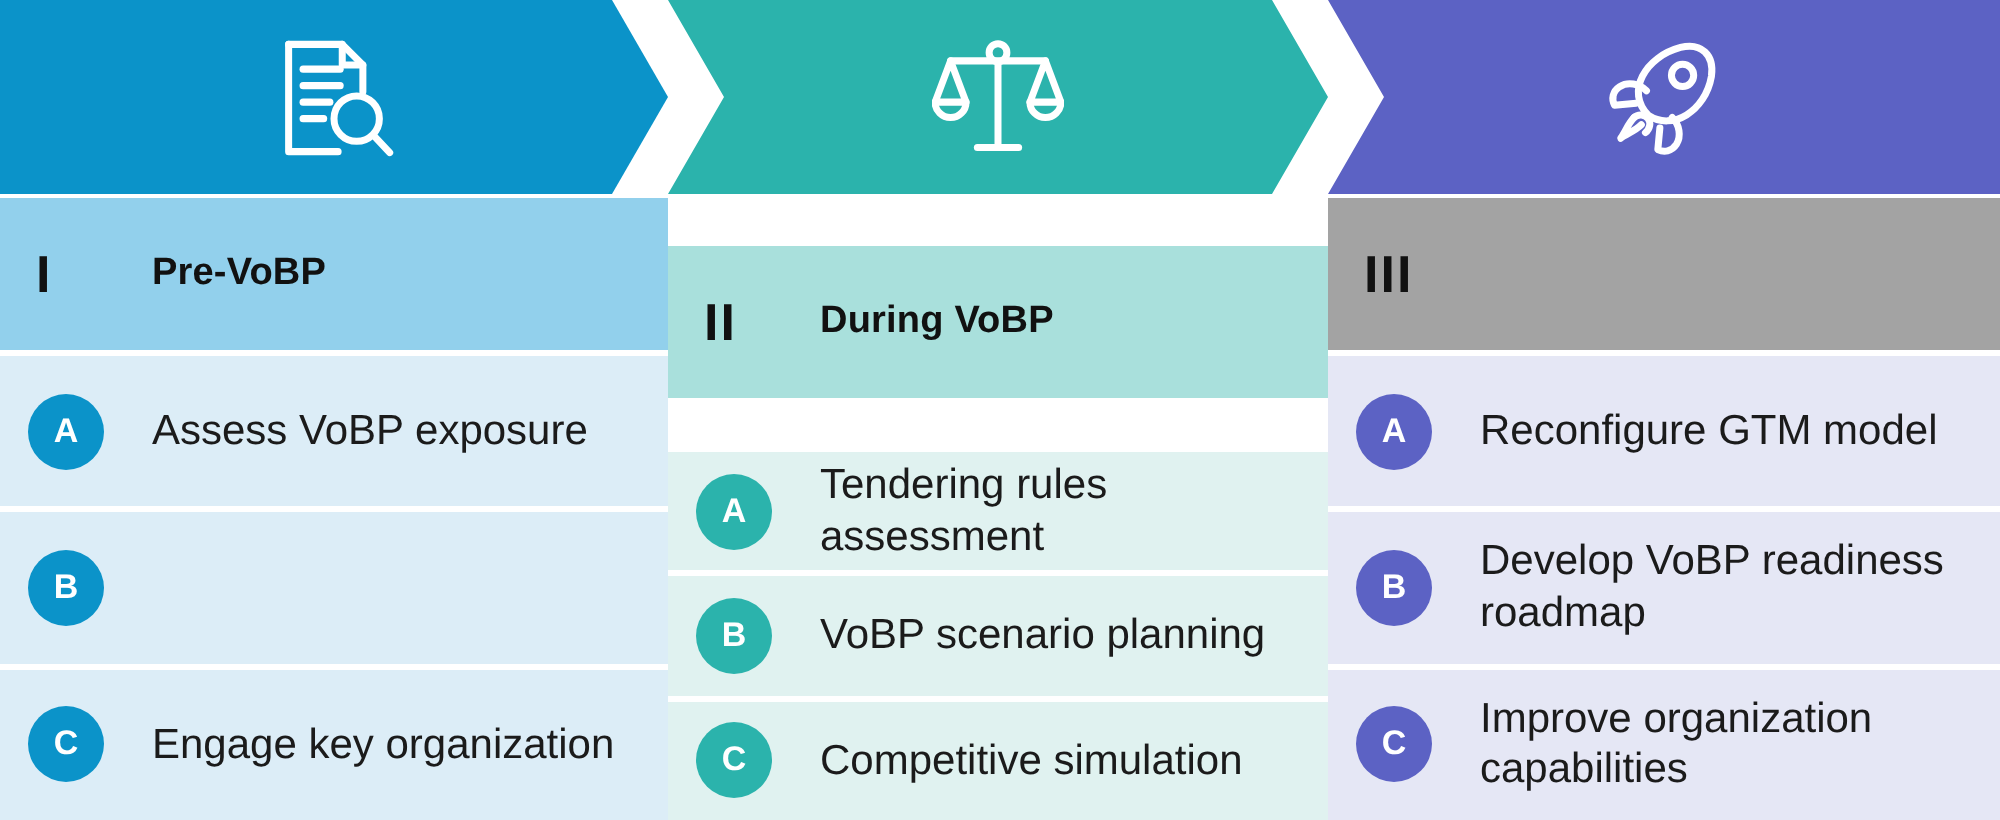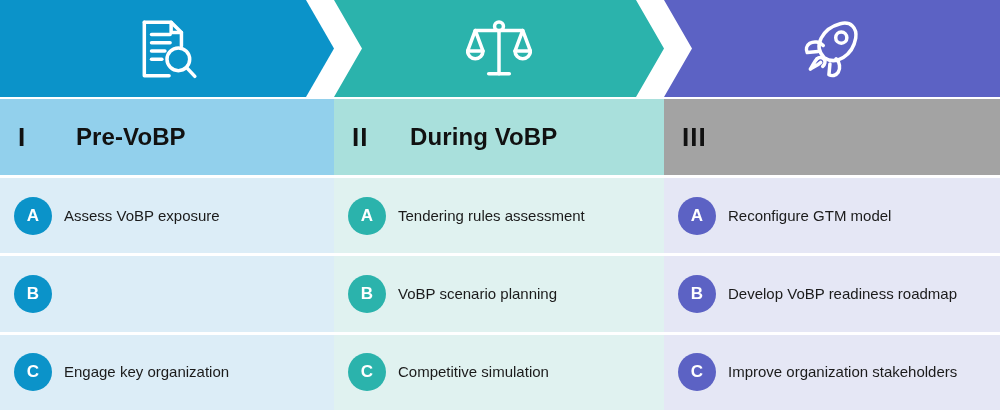--- a/index.html
+++ b/index.html
@@ -22,21 +22,21 @@
     background: #ffffff;
   }
 
   .column {
     position: relative;
     height: 410px;
     display: flex;
     flex-direction: column;
   }
   .col-0 { width: 334px; }
-  .col-1 { width: 330px; }
+  .col-1 { width: 330px; gap: 24px; }
   .col-2 { width: 336px; }
 
   
   .banner {
     position: relative;
     height: 97px;
     flex: 0 0 97px;
     overflow: visible;
   }
   .banner-shape {
@@ -73,21 +73,21 @@
   .roman {
     font-weight: bold;
     font-size: 26px;
     color: #111111;
     letter-spacing: 1px;
     width: 58px;
     flex: 0 0 58px;
   }
   .title-text {
     font-weight: bold;
-    font-size: 24px;
+    font-size: 19px;
     color: #111111;
     letter-spacing: 0.1px;
   }
 
   
   .rows {
     flex: 1 1 auto;
     display: flex;
     flex-direction: column;
   }
@@ -106,24 +106,25 @@
     border-radius: 50%;
     color: #ffffff;
     font-weight: bold;
     font-size: 17px;
     display: flex;
     align-items: center;
     justify-content: center;
     margin-right: 12px;
   }
   .row-text {
-    font-size: 15px;
+    font-size: 21px;
     line-height: 1.22;
     color: #1b1b1b;
     max-width: 252px;
+    margin-left: 12px;
   }
 </style>
 </head>
 <body>
 
 <div class="infographic">
 
   <div class="column col-0">
 
     <div class="banner">
@@ -232,18 +233,18 @@
       <div class="row" style="background:#e5e7f5">
         <span class="badge" style="background:#5c62c4">A</span>
         <span class="row-text">Reconfigure GTM model</span>
       </div>
       <div class="row" style="background:#e5e7f5">
         <span class="badge" style="background:#5c62c4">B</span>
         <span class="row-text">Develop VoBP readiness roadmap</span>
       </div>
       <div class="row" style="background:#e5e7f5">
         <span class="badge" style="background:#5c62c4">C</span>
-        <span class="row-text">Improve organization stakeholders</span>
+        <span class="row-text">Improve organization capabilities</span>
       </div>
     </div>
   </div>
 
 </div>
 
 </body></html>

